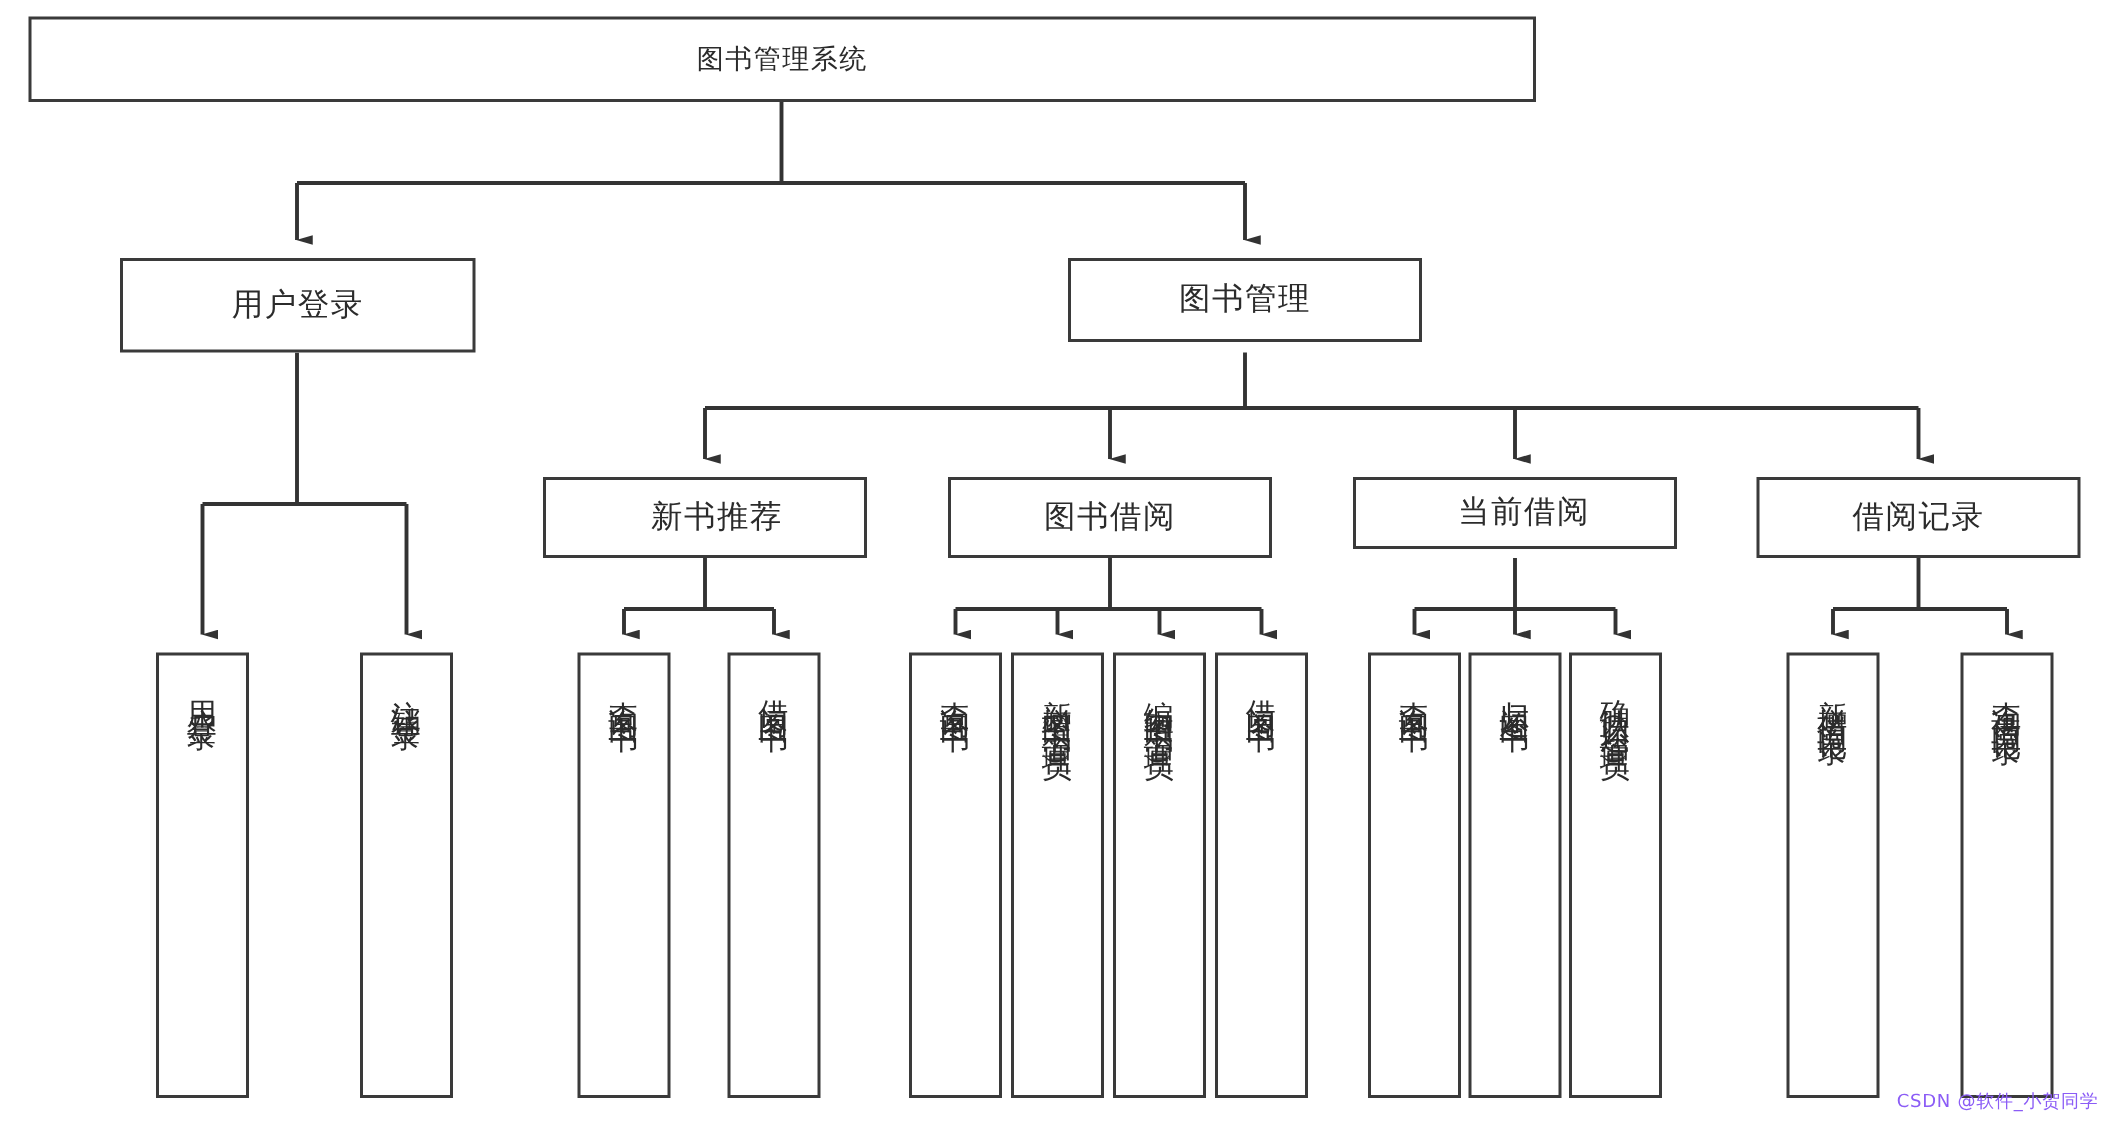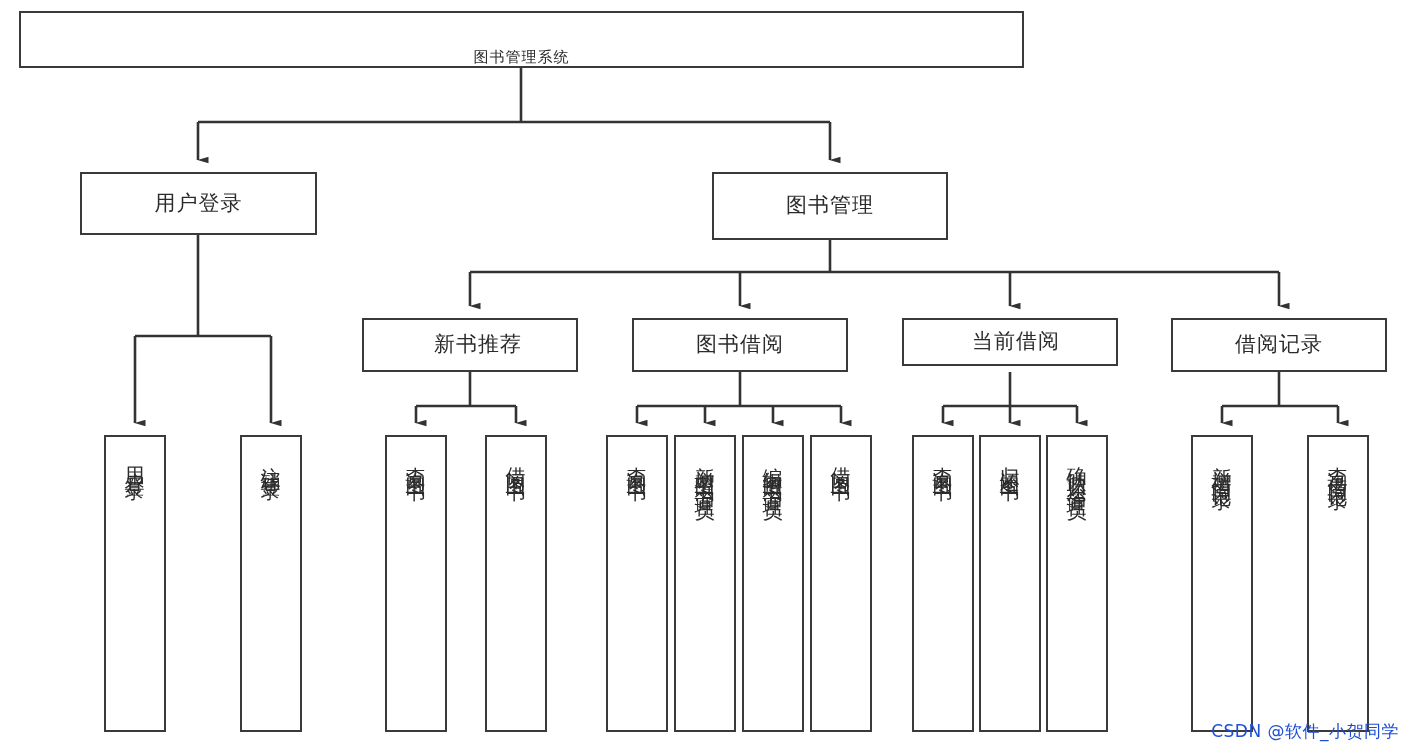--- a/index.html
+++ b/index.html
@@ -33,43 +33,42 @@
     justify-content:center;
     color:#2b2b2b;
   }
   .node.h{
     
     font-size:21px;
     letter-spacing:1px;
     line-height:1.2;
   }
   .node.root{
-    font-size:15px;
-    align-items:flex-end;
+    font-size:18px;
   }
   .node.v{
     
     font-size:20px;
     padding:14px 0;
     align-items:flex-start;
   }
   .node.v .vtext{
     writing-mode:vertical-rl;
     text-orientation:upright;
     letter-spacing:5px;
     line-height:1;
     white-space:nowrap;
     color:#2b2b2b;
   }
   .watermark{
     position:absolute;
     right:6px;
     bottom:4px;
-    font-size:17px;
-    color:#1d4ed8;
+    font-size:12px;
+    color:#8b5cf6;
     letter-spacing:0.5px;
     white-space:nowrap;
     font-family:"DejaVu Sans","Liberation Sans",sans-serif;
   }
 </style>
 </head>
 <body>
 
 <div id="canvas">
 
@@ -124,21 +123,21 @@
   </svg>
 
   <div class="node h root" style="left:19px;top:11px;width:1005px;height:57px;">
     <span>图书管理系统</span>
   </div>
 
   <div class="node h" style="left:80px;top:172px;width:237px;height:63px;">
     <span>用户登录</span>
   </div>
 
-  <div class="node h" style="left:712px;top:172px;width:236px;height:68px;">
+  <div class="node h" style="left:712px;top:172px;width:236px;height:56px;">
     <span>图书管理</span>
   </div>
 
   <div class="node h" style="left:362px;top:318px;width:216px;height:54px;padding-left:16px;">
     <span>新书推荐</span>
   </div>
 
   <div class="node h" style="left:632px;top:318px;width:216px;height:54px;">
     <span>图书借阅</span>
   </div>

